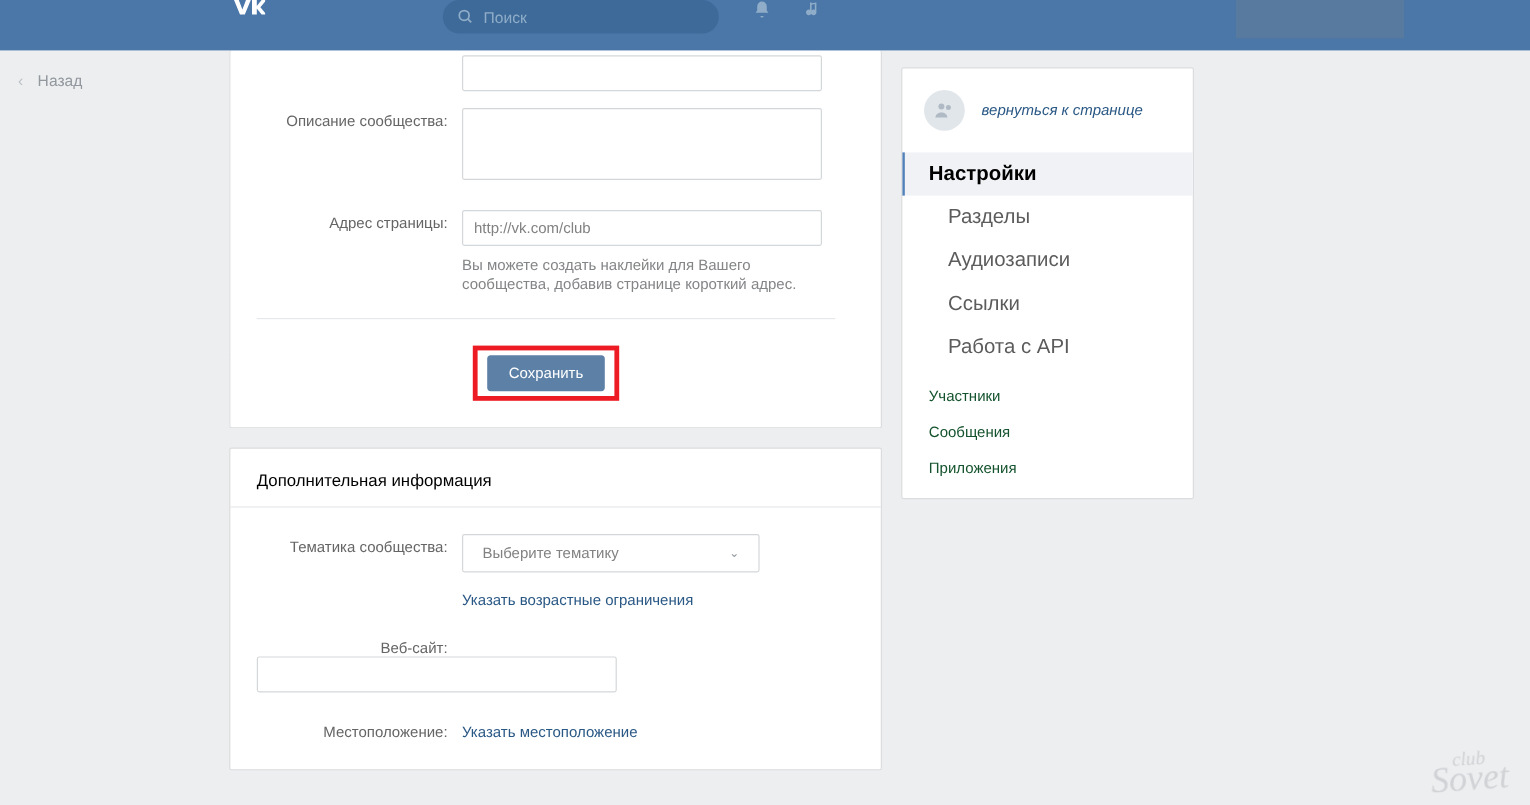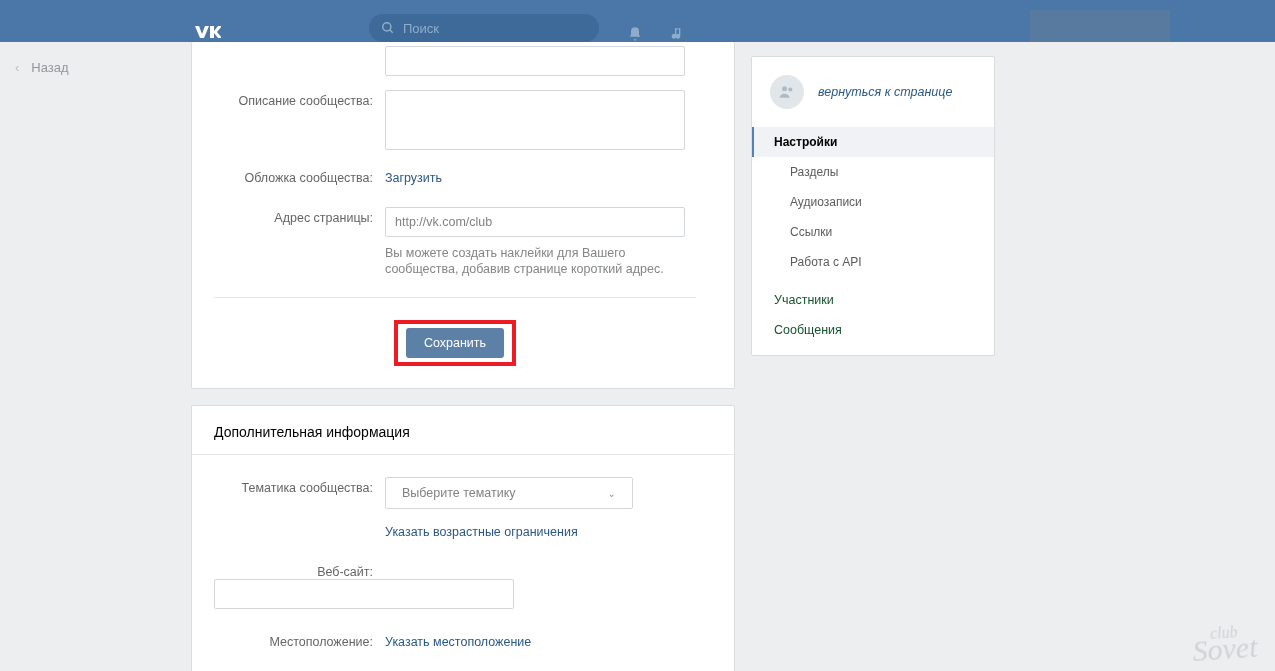--- a/index.html
+++ b/index.html
@@ -1,20 +1,20 @@
 <!DOCTYPE html>
 <html><head>
 <meta charset="utf-8">
 <style>
 * { margin: 0; padding: 0; box-sizing: border-box; }
 body { font-family: -apple-system, BlinkMacSystemFont, "Segoe UI", Arial, sans-serif; font-size: 13px; background: #edeef0; color: #000; }
 
 
 .header { background: #4a76a8; height: 42px; display: flex; align-items: center; padding: 0; position: relative; }
-.header-inner { width: 1271px; margin: 0 auto; display: flex; align-items: flex-end; height: 42px; position: relative; }
+.header-inner { width: 1271px; margin: 0 auto; display: flex; align-items: flex-start; height: 42px; position: relative; }
 .logo { margin-left: 191px; color: #fff; font-weight: bold; font-size: 22px; display: flex; align-items: center; }
 .search-box { margin-left: 148px; width: 230px; height: 28px; background: #3e6a99; border-radius: 14px; display: flex; align-items: center; padding: 0 12px; }
 .search-box .icon { color: #8fadc8; margin-right: 8px; }
 .search-box input { background: transparent; border: none; color: #fff; font-size: 13px; outline: none; flex: 1; }
 .search-box input::placeholder { color: #8fadc8; }
 .header-icon { color: #8fadc8; margin-left: 28px; font-size: 16px; cursor: pointer; }
 .avatar-box { position: absolute; right: 103px; width: 140px; height: 32px; background: #587a9e; }
 
 
 .back-btn { position: absolute; top: 60px; left: 15px; color: #93989e; font-size: 13px; display: flex; align-items: center; cursor: pointer; }
@@ -63,21 +63,21 @@
 .select-box { width: 248px; height: 32px; border: 1px solid #d4d7d9; border-radius: 2px; padding: 0 16px; display: flex; align-items: center; justify-content: space-between; color: #828282; cursor: pointer; font-size: 12.5px; }
 .select-box .chev { color: #93989e; font-size: 10px; }
 
 
 .right-box { background: #fff; border: 1px solid #dbdcdd; border-radius: 2px; }
 .return-row { display: flex; align-items: center; padding: 18px 18px; cursor: pointer; }
 .return-avatar { width: 34px; height: 34px; border-radius: 50%; background: #e1e6eb; display: flex; align-items: center; justify-content: center; margin-right: 14px; }
 .return-avatar svg { fill: #b0bac4; }
 .return-text { color: #2a5885; font-size: 12.5px; font-style: italic; }
 .sub-list { list-style: none; }
-.sub-item { padding: 8px 0 8px 38px; color: #5c5c5c; font-size: 12px; cursor: pointer; }
+.sub-item { padding: 8px 0 8px 38px; color: #5c5c5c; font-size: 17px; cursor: pointer; }
 .sub-item.active { background: #f0f2f5; color: #000; font-weight: bold; border-left: 2px solid #5181b8; padding-left: 20px; }
 .right-link { display: block; padding: 8px 0 8px 22px; color: #14532d; font-size: 12.5px; cursor: pointer; }
 
 
 .watermark { position: fixed; bottom: 12px; right: 18px; font-family: cursive; font-size: 30px; color: #d0d2d5; font-style: italic; transform: rotate(-4deg); line-height: 0.7; text-align: center; pointer-events: none; }
 .watermark .sm { font-size: 16px; display:block; }
 
 svg { display: block; }
 </style>
 </head>
@@ -200,24 +200,20 @@
 
   <div class="main-col">
     <div class="panel panel1">
       <div class="form-row" style="margin-top:0; padding-top:4px;">
         <div class="lbl"></div>
         <div class="val"><input class="input-text" style="height: 30px;" value=""></div>
       </div>
       <div class="form-row">
         <div class="lbl">Описание сообщества:</div>
         <div class="val"><textarea class="textarea" style=""></textarea></div>
-      </div>
-      <div class="form-row">
-        <div class="lbl">Обложка сообщества:</div>
-        <div class="val"><span class="link-val">Загрузить</span></div>
       </div>
       <div class="form-row" style="margin-top:22px;">
         <div class="lbl">Адрес страницы:</div>
         <div class="val">
           <input class="input-text" value="http://vk.com/club" style="">
           <div class="hint">Вы можете создать наклейки для Вашего сообщества, добавив странице короткий адрес.</div>
         </div>
       </div>
       <hr class="hr-thin">
       <div class="save-row">
@@ -267,20 +263,21 @@
       <ul class="sub-list">
         <li class="sub-item active">Настройки</li>
         <li class="sub-item">Разделы</li>
         <li class="sub-item">Аудиозаписи</li>
         <li class="sub-item">Ссылки</li>
         <li class="sub-item">Работа с API</li>
       </ul>
       <div style="height:8px;"></div>
       <span class="right-link">Участники</span>
       <span class="right-link">Сообщения</span>
+      <span class="right-link">Приложения</span>
       <div style="height:10px;"></div>
     </div>
   </div>
 </div>
 
 <div class="watermark">
   <span class="sm">club</span>
   <span>Sovet</span>
 </div>
 

